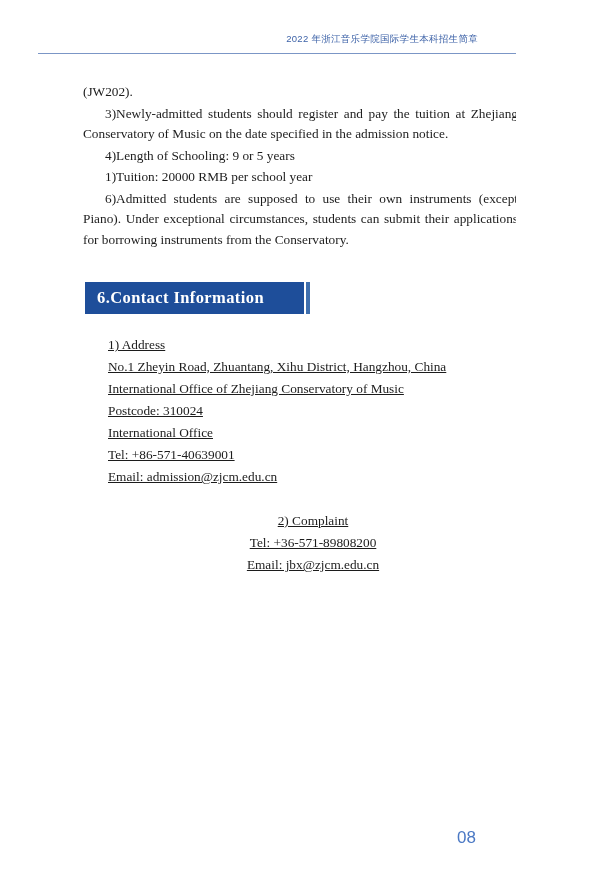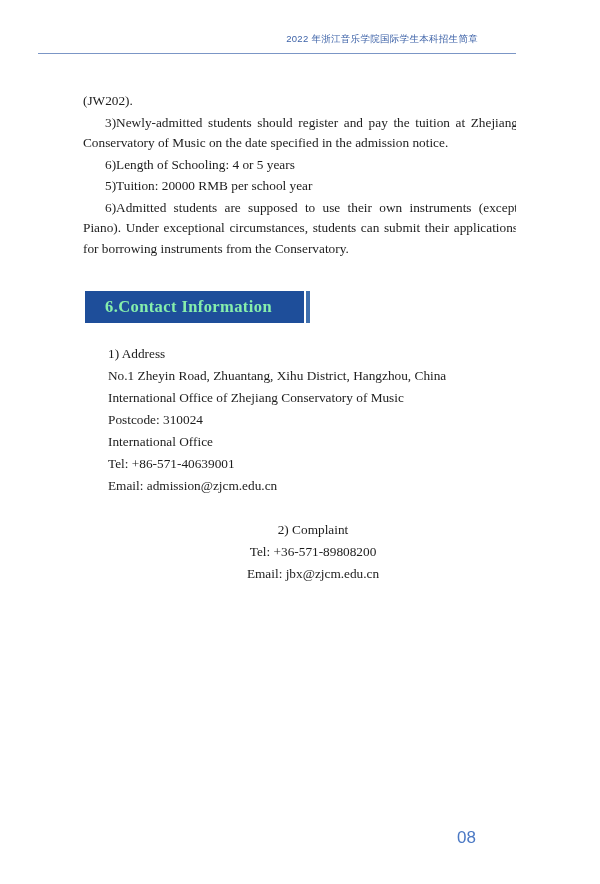--- a/index.html
+++ b/index.html
@@ -35,21 +35,21 @@
     left: 38px;
     width: 524px;
     height: 1px;
     background: #7b96c6;
   }
 
   
   .content {
     position: absolute;
     left: 83px;
-    top: 91px;
+    top: 82px;
     width: 435px;
   }
   .para {
     margin: 0 0 1px 0;
     font-size: 13.3px;
     line-height: 20.5px;
     text-align: justify;
   }
   .para.indent {
     text-indent: 22px;
@@ -58,42 +58,43 @@
   
   .section-heading {
     display: flex;
     width: 225px;
     height: 32px;
     margin: 32px 0 20px 2px;
   }
   .section-heading .box {
     flex: 1;
     background: #1e4e9a;
-    color: #86efac;
+    color: #ffffff;
     font-family: "Liberation Serif", serif;
     font-weight: bold;
     font-size: 16.5px;
     line-height: 32px;
-    padding-left: 20px;
+    padding-left: 12px;
     letter-spacing: 0.4px;
     white-space: nowrap;
   }
   .section-heading .gap {
     width: 2px;
     background: #ffffff;
   }
   .section-heading .bar {
     width: 4px;
     background: #3f6fae;
   }
 
   
   .contact {
     margin-left: 25px;
     font-size: 13.3px;
+    text-decoration: underline;
   }
   .contact .line {
     line-height: 22px;
     white-space: nowrap;
   }
   .contact .group-2 {
     margin-top: 22px;
     text-align: center;
   }
 
@@ -112,22 +113,22 @@
 
 <div class="page">
 
   <div class="header-title">2022 年浙江音乐学院国际学生本科招生简章</div>
   <div class="header-rule"></div>
 
   <div class="content">
 
     <p class="para">(JW202).</p>
     <p class="para indent">3)Newly-admitted students should register and pay the tuition at Zhejiang Conservatory of Music on the date specified in the admission notice.</p>
-    <p class="para indent">6)Length of Schooling: 4 or 5 years</p>
-    <p class="para indent">5)Tuition: 20000 RMB per school year</p>
+    <p class="para indent">4)Length of Schooling: 9 or 5 years</p>
+    <p class="para indent">1)Tuition: 20000 RMB per school year</p>
     <p class="para indent">6)Admitted students are supposed to use their own instruments (except Piano). Under exceptional circumstances, students can submit their applications for borrowing instruments from the Conservatory.</p>
 
     <div class="section-heading">
       <div class="box">6.Contact Information</div>
       <div class="gap"></div>
       <div class="bar"></div>
     </div>
 
     <div class="contact">
       <div class="group-1">

